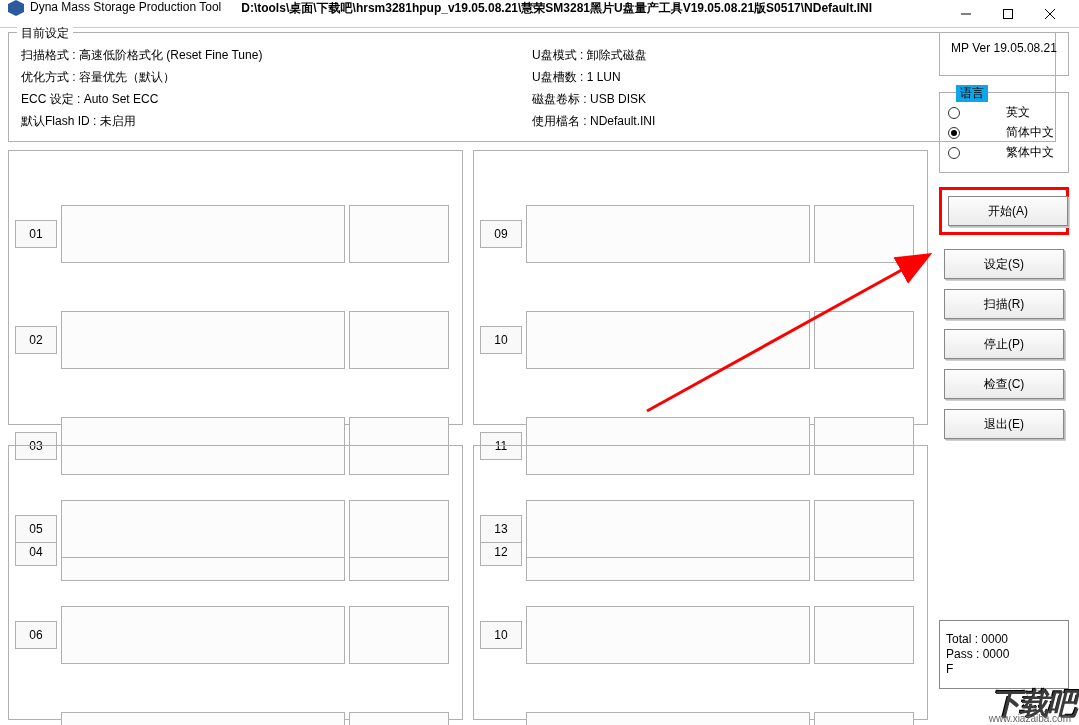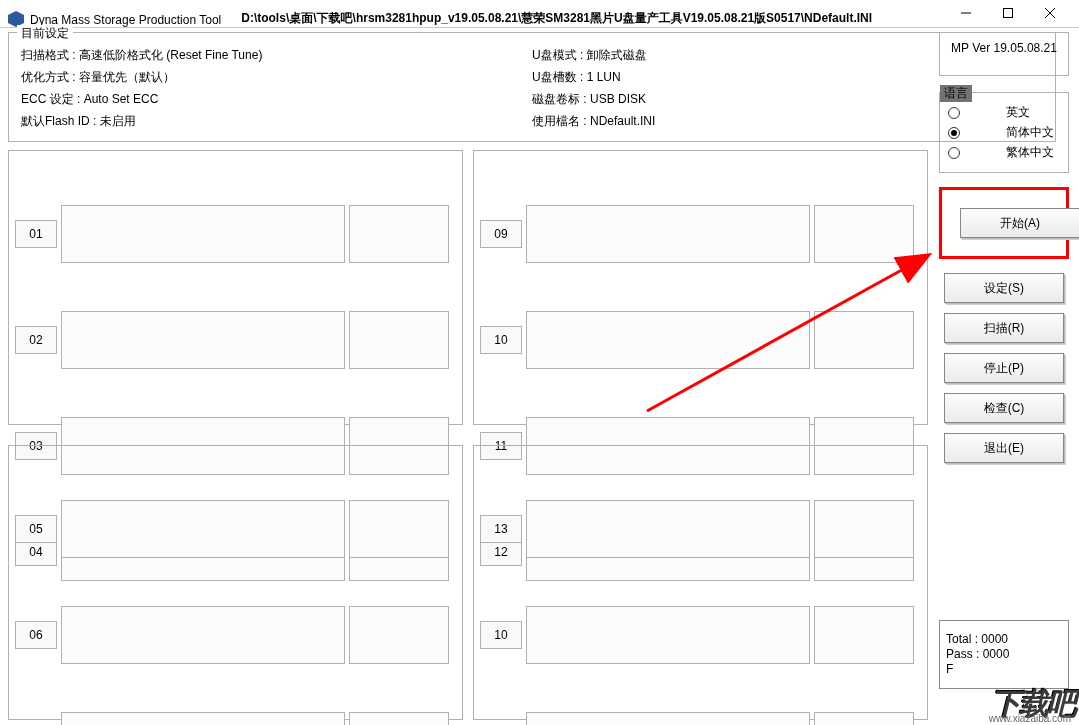--- a/index.html
+++ b/index.html
@@ -14,21 +14,21 @@
       width: 1079px;
       height: 725px;
       overflow: hidden;
       position: relative;
     }
     .titlebar {
       height: 28px;
       background: #ffffff;
       border-bottom: 1px solid #cccccc;
       display: flex;
-      align-items: flex-end;
+      align-items: flex-start;
       padding: 0 8px;
     }
     .app-icon {
       width: 16px;
       height: 16px;
       margin-right: 6px;
       background: #2b5a9e;
       clip-path: polygon(50% 0%, 100% 25%, 100% 75%, 50% 100%, 0% 75%, 0% 25%);
     }
     .app-title { font-weight: 400; margin-right: 20px; }
@@ -114,41 +114,41 @@
       margin-bottom: 16px;
       font-size: 12px;
     }
     .lang-group {
       border: 1px solid #b0b0b0;
       position: relative;
       padding: 8px 8px;
       margin-bottom: 14px;
     }
     .lang-group .legend {
-      position: absolute; top: -8px; left: 0;
-      background: #737373; padding: 0 4px;
+      position: absolute; top: -8px; left: 16px;
+      background: #0ea5e9; padding: 0 4px;
     }
     .radio-row { display: flex; align-items: center; margin: 3px 0; gap: 40px; }
     .radio { width: 12px; height: 12px; border: 1px solid #333; border-radius: 50%; margin-right: 6px; display: inline-flex; align-items: center; justify-content: center;}
     .radio.checked::after { content:""; width:6px; height:6px; border-radius:50%; background:#000;}
     .btn {
       display: block;
       width: 120px;
       height: 30px;
       margin: 0 auto 10px auto;
       border: 1px solid #888;
       background: linear-gradient(#fdfdfd,#ebebeb);
       box-shadow: 1px 1px 0 #bdbdbd, 2px 2px 0 #d0d0d0;
       text-align: center;
       line-height: 28px;
       cursor: pointer;
     }
     .highlight-box {
       border: 3px solid #ff0000;
-      padding: 18px;
+      padding: 6px;
       margin-bottom: 14px;
     }
     .highlight-box .btn { margin-bottom: 0; }
     .arrow {
       position: absolute;
       pointer-events: none;
     }
     .stats-box {
       position: absolute;
       right: 10px; bottom: 36px;

